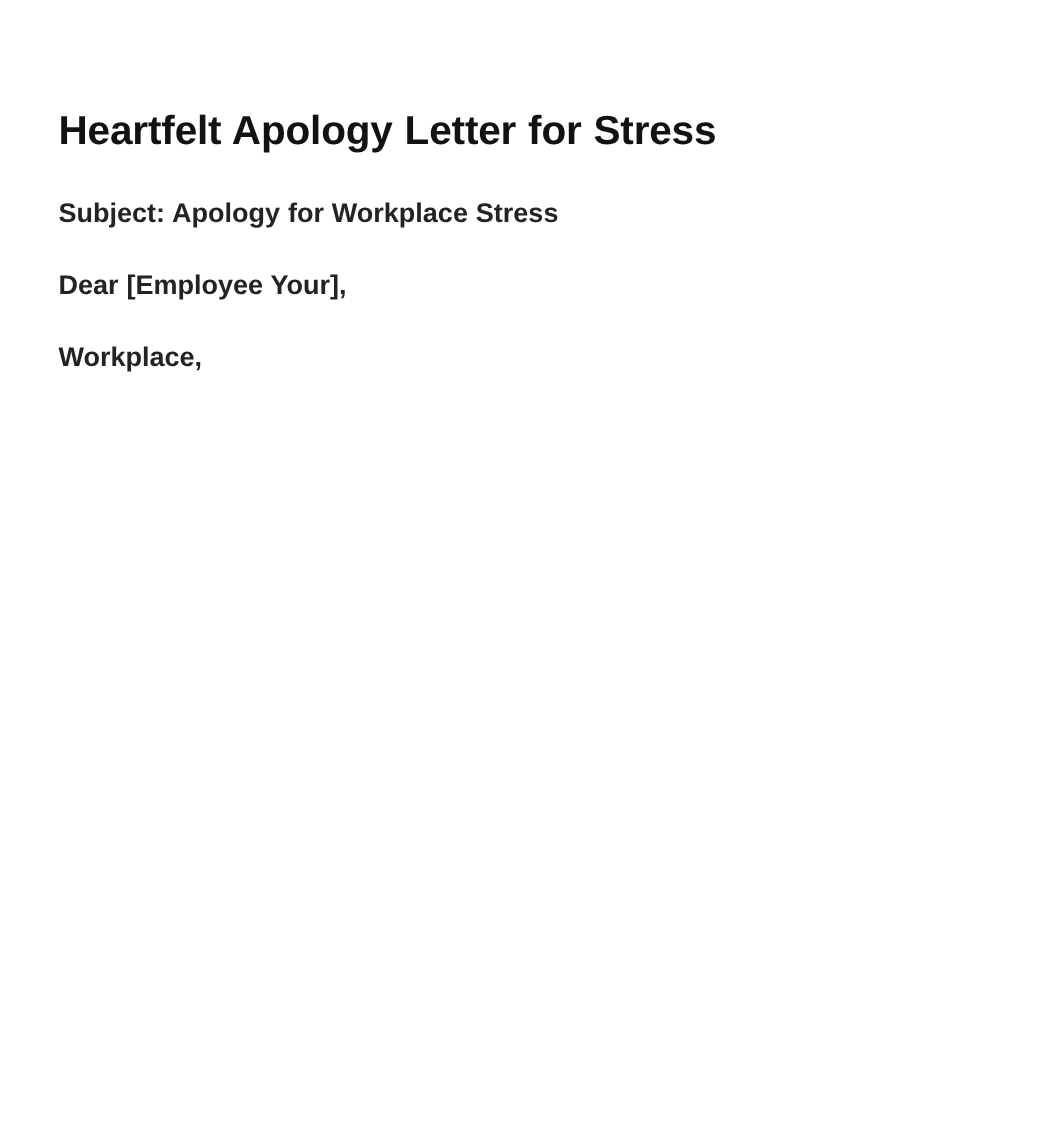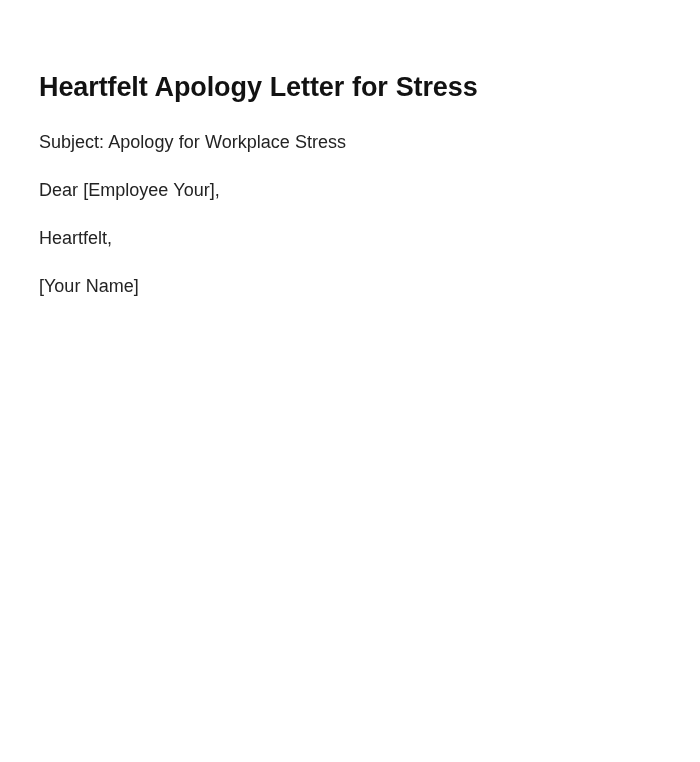--- a/index.html
+++ b/index.html
@@ -38,21 +38,21 @@
   .article-body {
     margin: 0;
     padding: 0;
   }
 
   .para {
     margin: 0;
     padding: 0;
     font-size: 18px;
     line-height: 34px;
-    font-weight: 400;
+    font-weight: 700;
     color: #232323;
     max-width: 604px;
     word-spacing: 0.3px;
   }
 
   .para.subject { margin-top: 21px; }
   .para.salutation { margin-top: 14px; }
   .para.block { margin-top: 14px; }
 </style>
 </head>
@@ -64,18 +64,17 @@
 
   <div class="article-body">
 
     <p class="para subject">Subject: Apology for Workplace Stress</p>
 
     <p class="para salutation">Dear [Employee Your],</p>
 
 
 
 
-    <p class="para block">Heartfelt,</p>
+    <p class="para block">Workplace,</p>
 
-    <p class="para block">[Your Name]</p>
 
   </div>
 </div>
 
 </body></html>

